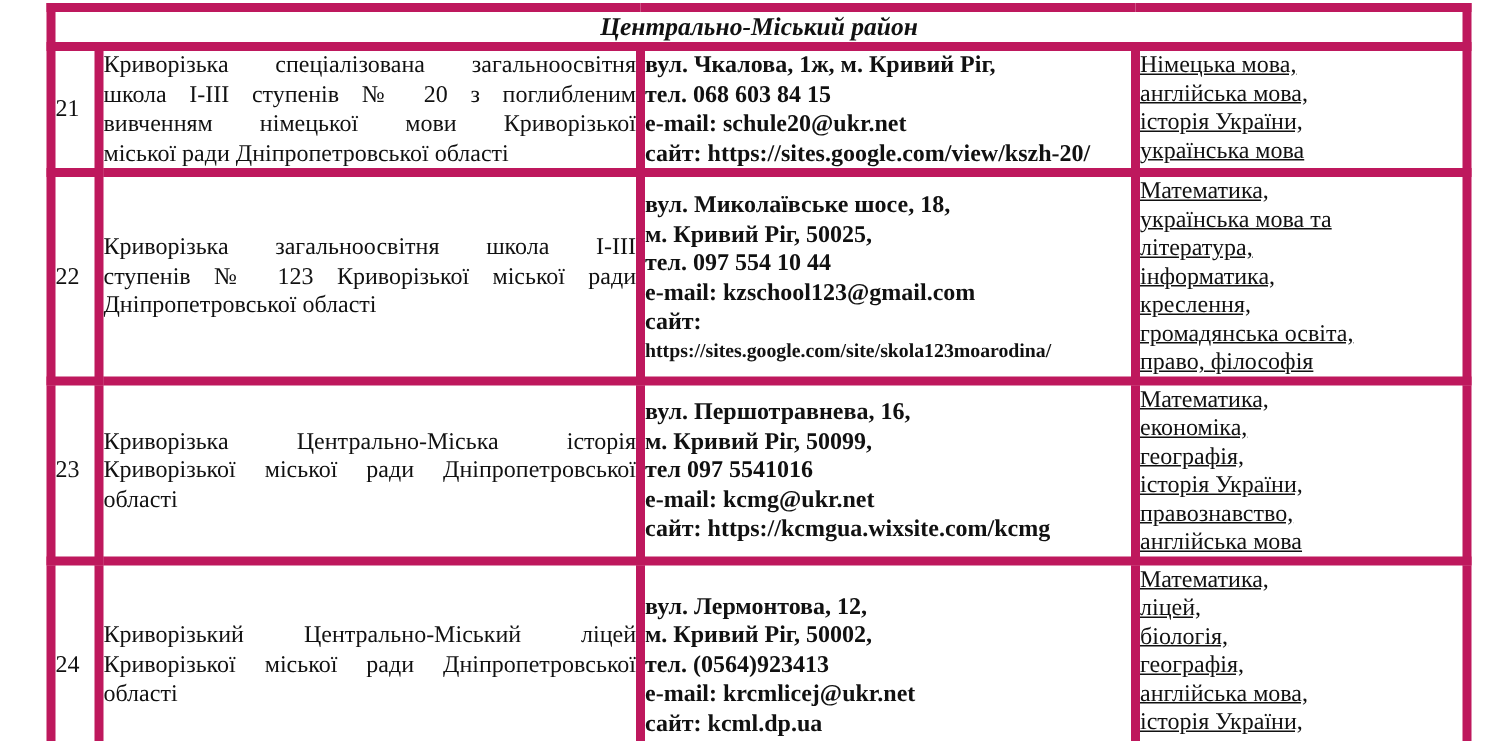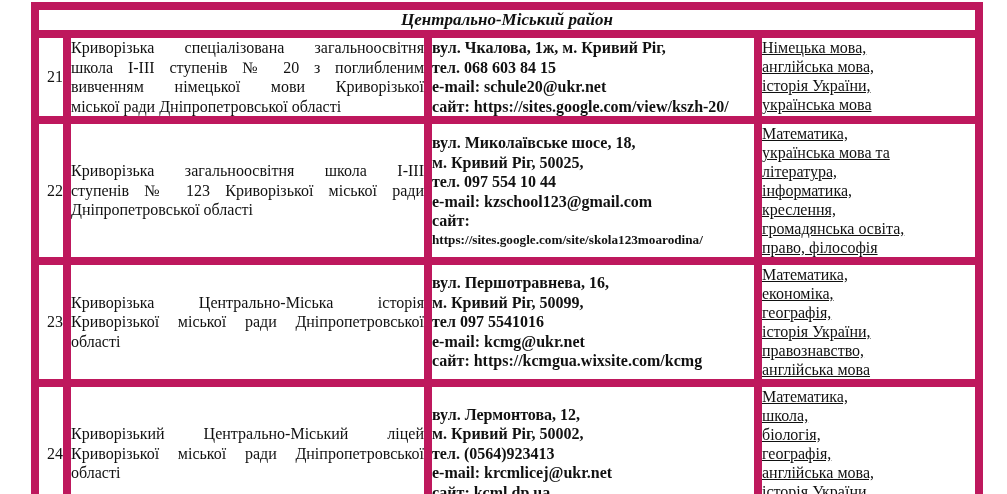--- a/index.html
+++ b/index.html
@@ -5,28 +5,28 @@
   html,body{margin:0;padding:0;background:#fff;}
   .page{
     position:relative;width:1007px;height:494px;background:#ffffff;
     font-family:"Liberation Serif","DejaVu Serif",serif;color:#111;overflow:hidden;
   }
   table.dir{
     position:absolute;left:31px;top:2px;width:944px;
     border-collapse:collapse;table-layout:fixed;
   }
   table.dir th, table.dir td{
-    border:8px solid #be185d;padding:0;overflow:hidden;
+    border:6px solid #be185d;padding:0;overflow:hidden;
   }
   th.district{
     height:20px;font-size:17px;font-weight:bold;font-style:italic;
     text-align:center;vertical-align:middle;padding:1px 0;
   }
   td.num{
-    text-align:right;vertical-align:middle;font-size:16px;
+    text-align:left;vertical-align:middle;font-size:16px;
   }
   td.name{
     vertical-align:middle;padding:0 7px;font-size:16px;line-height:19.5px;
   }
   .jline{text-align:justify;text-align-last:justify;white-space:normal;}
   .jlast{text-align:center;text-align-last:left;}
   .bold{font-weight:normal;}
   td.contacts{
     vertical-align:middle;padding:0 5px;font-size:16px;line-height:19.5px;text-align:left;font-weight:bold;
   }
@@ -133,21 +133,21 @@
       </td>
       <td class="contacts">
         <div class="contact-line">вул. Лермонтова, 12,</div>
         <div class="contact-line">м. Кривий Ріг, 50002,</div>
         <div class="contact-line">тел. (0564)923413</div>
         <div class="contact-line">e-mail: krcmlicej@ukr.net</div>
         <div class="contact-line">сайт: kcml.dp.ua</div>
       </td>
       <td class="subjects">
         <div class="subject-line">Математика,</div>
-        <div class="subject-line">школа,</div>
+        <div class="subject-line">ліцей,</div>
         <div class="subject-line">біологія,</div>
         <div class="subject-line">географія,</div>
         <div class="subject-line">англійська мова,</div>
         <div class="subject-line">історія України,</div>
         <div class="subject-line">інформатика</div>
       </td>
     </tr>
   </tbody>
     </table>
 </div>

